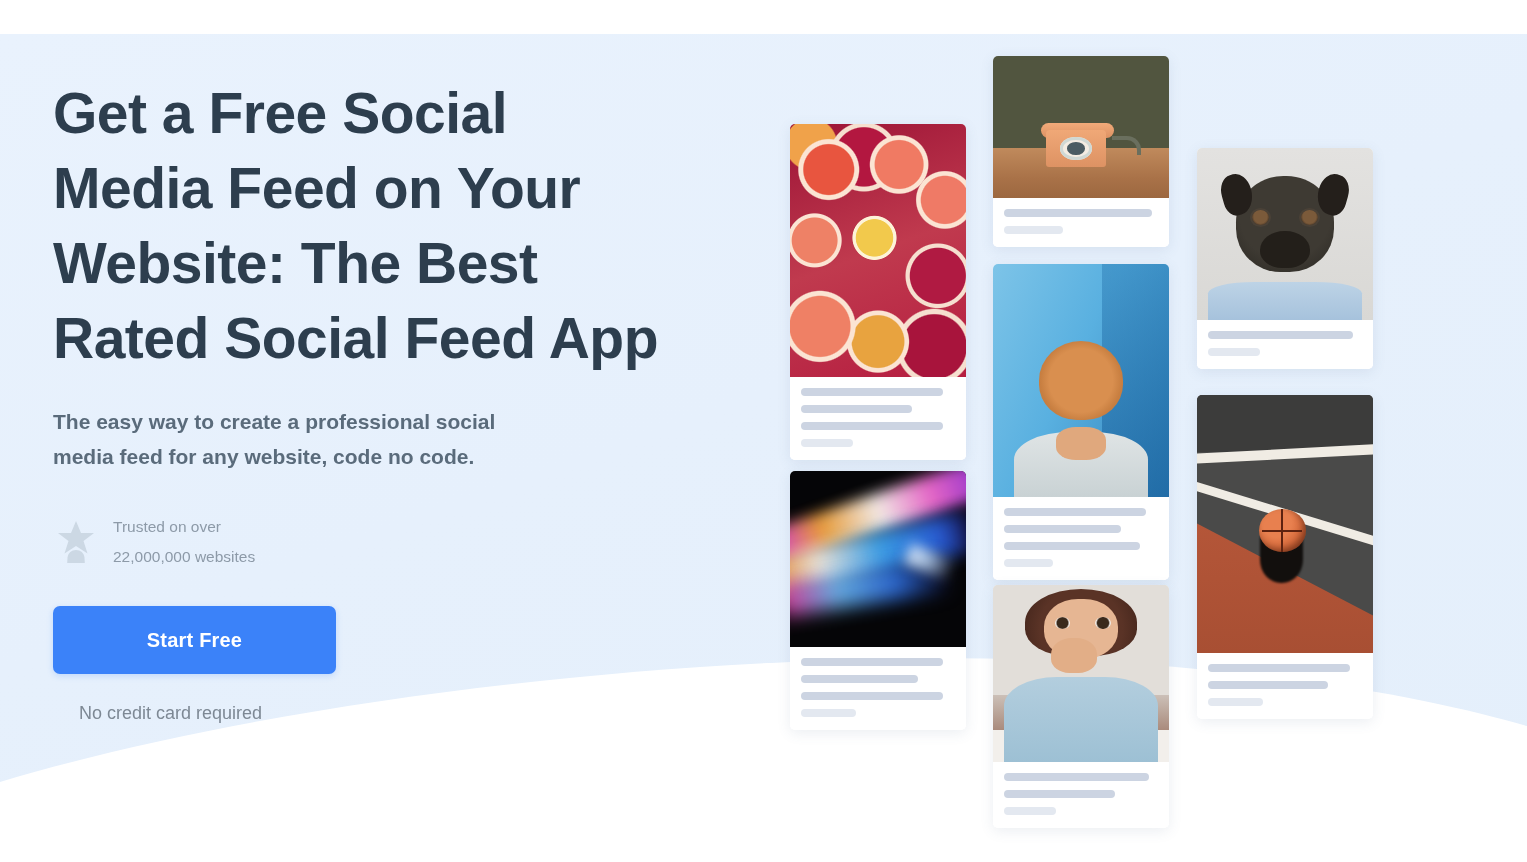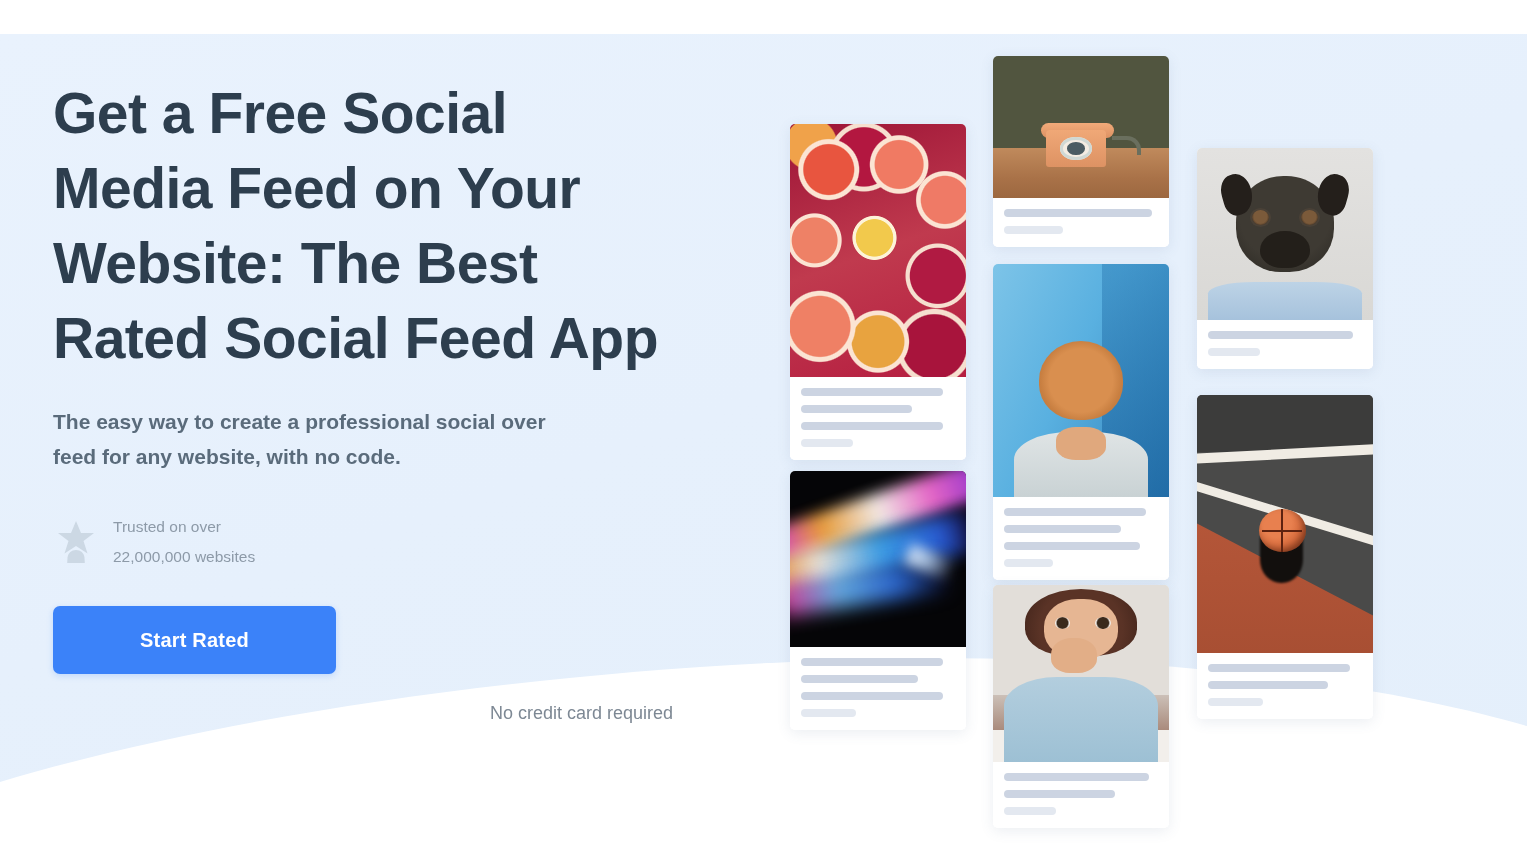--- a/index.html
+++ b/index.html
@@ -96,21 +96,20 @@
     font-size: 20px;
     font-weight: bold;
     letter-spacing: 0.2px;
     cursor: pointer;
     box-shadow: 0 2px 6px rgba(59,130,249,0.22);
   }
   .nocard {
     margin: 29px 0 0 26px;
     font-size: 18px;
     color: #7d8894;
-    text-align: right;
   }
 
   
   .collage {
     position: absolute;
     left: 0;
     top: 0;
     width: 1527px;
     height: 862px;
     pointer-events: none;
@@ -337,41 +336,41 @@
 <body>
 
 <div class="hero">
 
   <svg class="wave" viewBox="0 0 1527 300" preserveAspectRatio="none">
     <path d="M0 186 C 300 96, 760 48, 1100 66 C 1320 78, 1450 108, 1527 130 L1527 300 L0 300 Z" fill="#ffffff"></path>
   </svg>
 
   <div class="copy">
     <h1 class="headline">Get a Free Social Media Feed on Your Website: The Best Rated Social Feed App</h1>
-    <p class="subhead">The easy way to create a professional social over feed for any website, with no code.</p>
+    <p class="subhead">The easy way to create a professional social media feed for any website, code no code.</p>
 
     <div class="trust-row">
 
       <div class="trust-item">
         <span class="trust-icon">
           <svg width="42" height="44" viewBox="0 0 42 44">
             <path d="M21 1 L26 13 L39 13 L28.5 21 L32.5 33.5 L21 26 L9.5 33.5 L13.5 21 L3 13 L16 13 Z" fill="#ccd8e4"></path>
             <path d="M21 30 C25.5 30 29 33 29.5 37.5 L29.8 43 L12.2 43 L12.5 37.5 C13 33 16.5 30 21 30 Z" fill="#ccd8e4"></path>
           </svg>
         </span>
         <div class="trust-text">
           <div>Trusted on over</div>
           <div>22,000,000 websites</div>
         </div>
       </div>
 
 
     </div>
 
-    <button class="cta">Start Rated</button>
+    <button class="cta">Start Free</button>
     <div class="nocard">No credit card required</div>
   </div>
 
   <div class="collage">
 
     <div class="card" style="left:790px; top:90px; width:176px;">
       <div class="card-img" style="height:253px;">
         <div class="art art-citrus"></div>
       </div>
       <div class="card-body">

